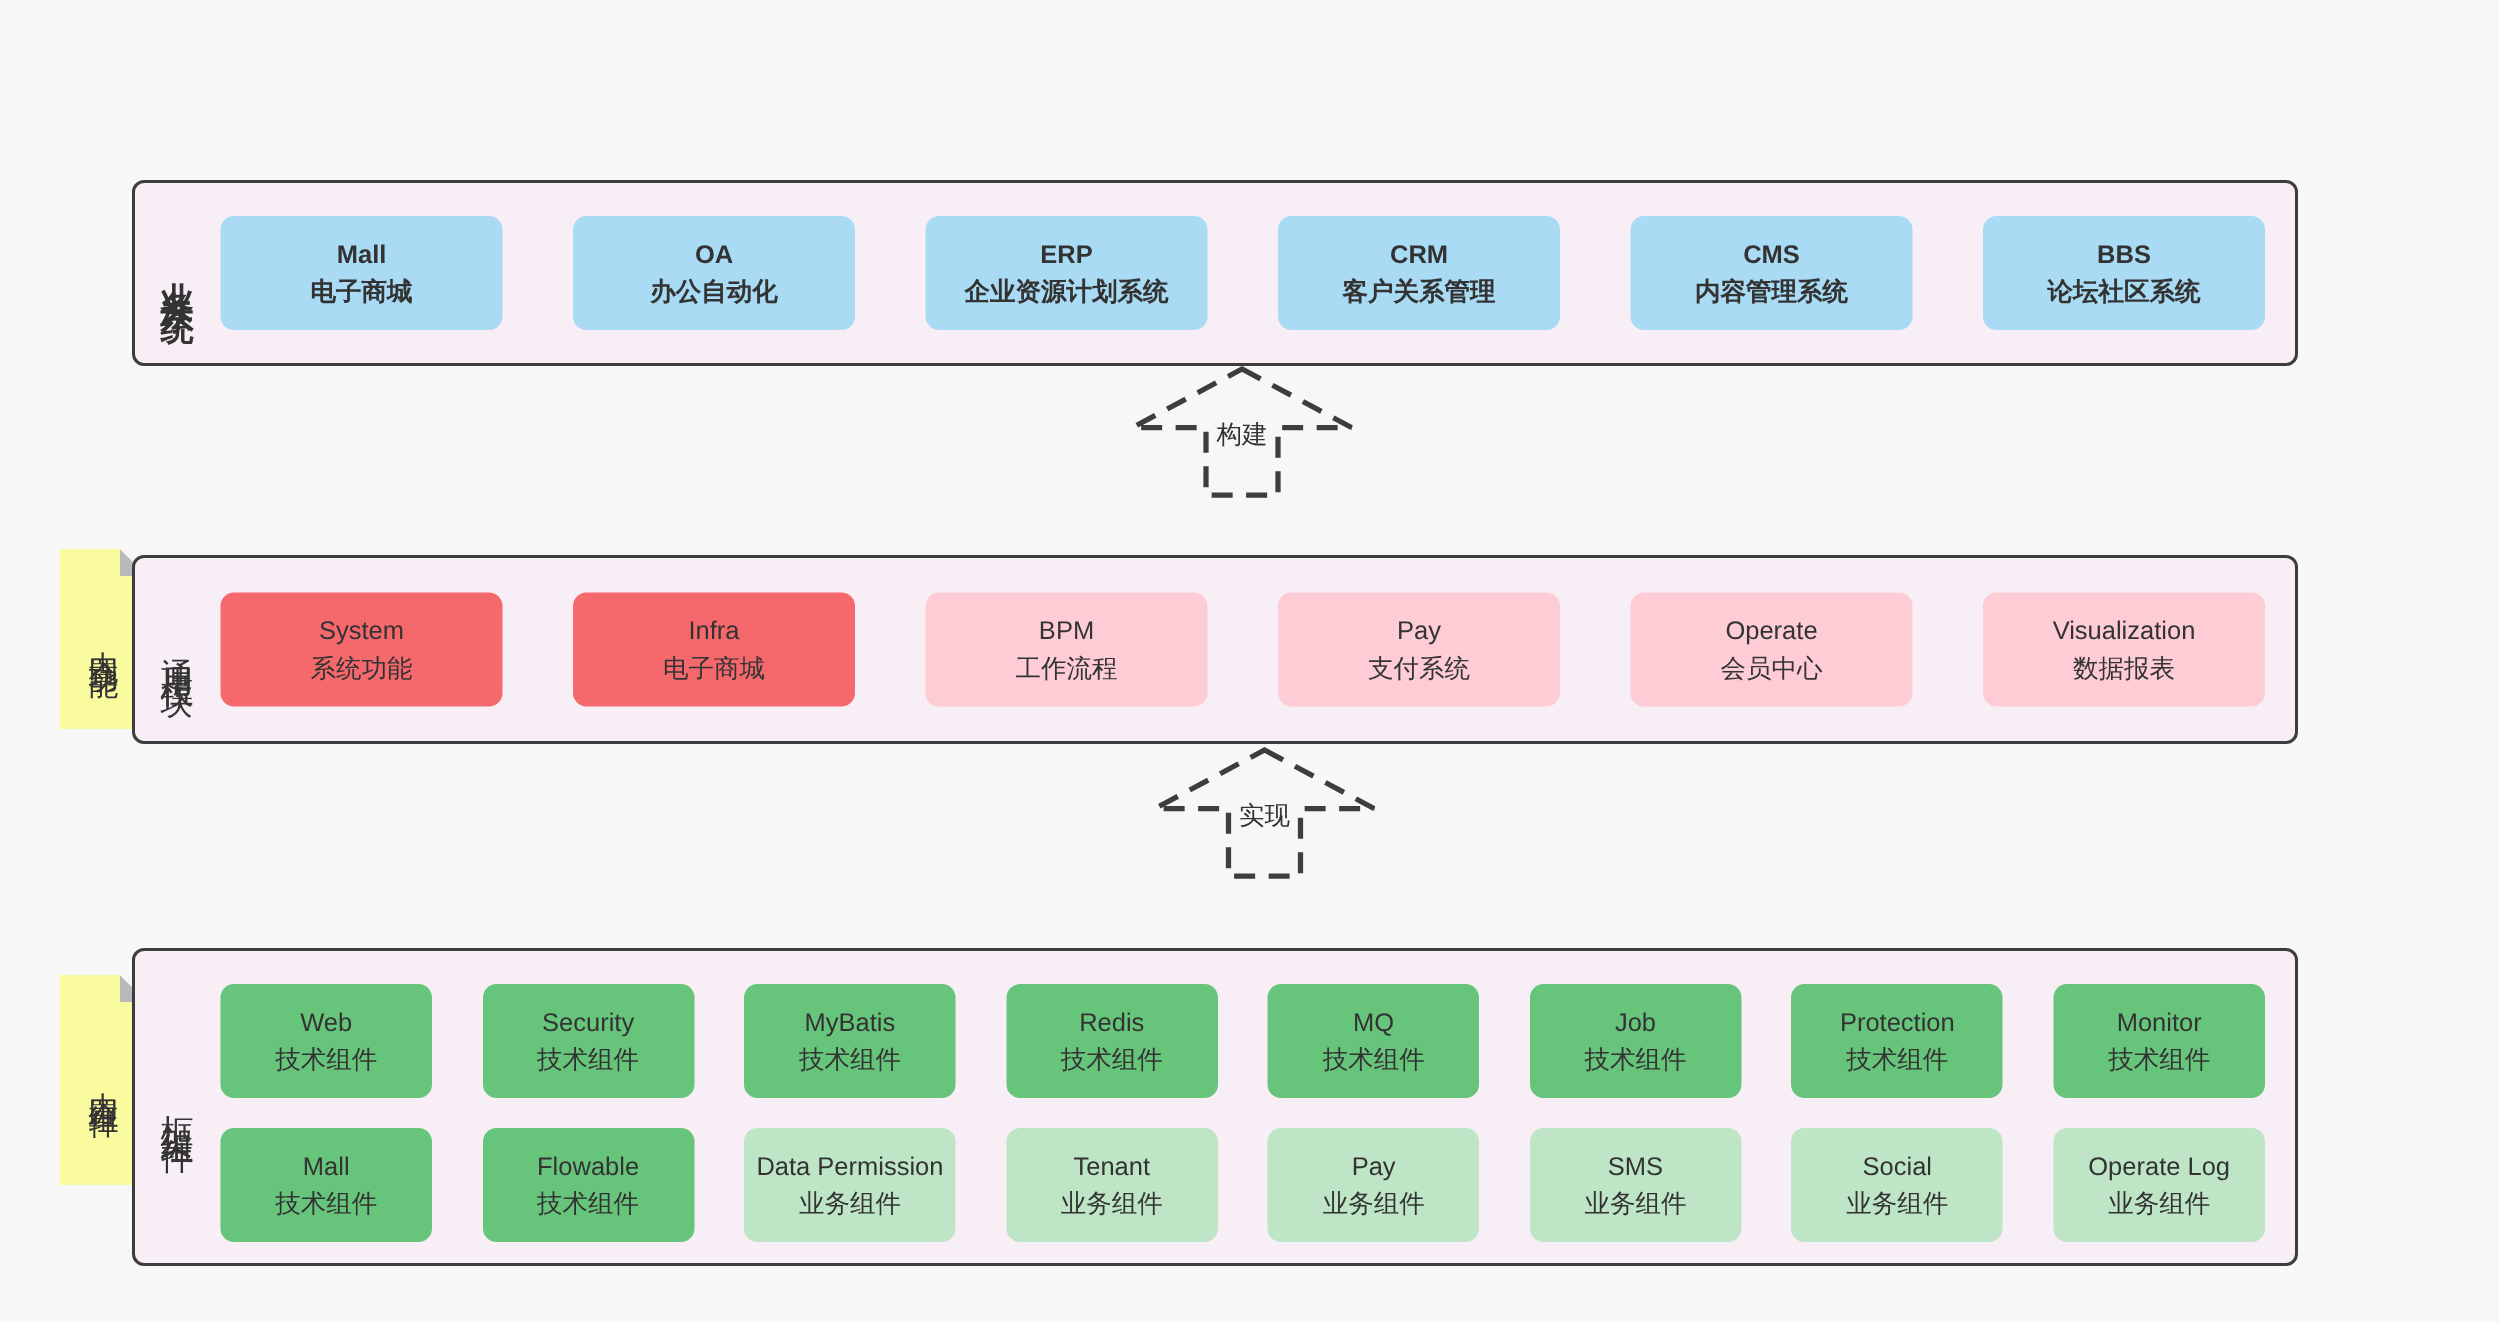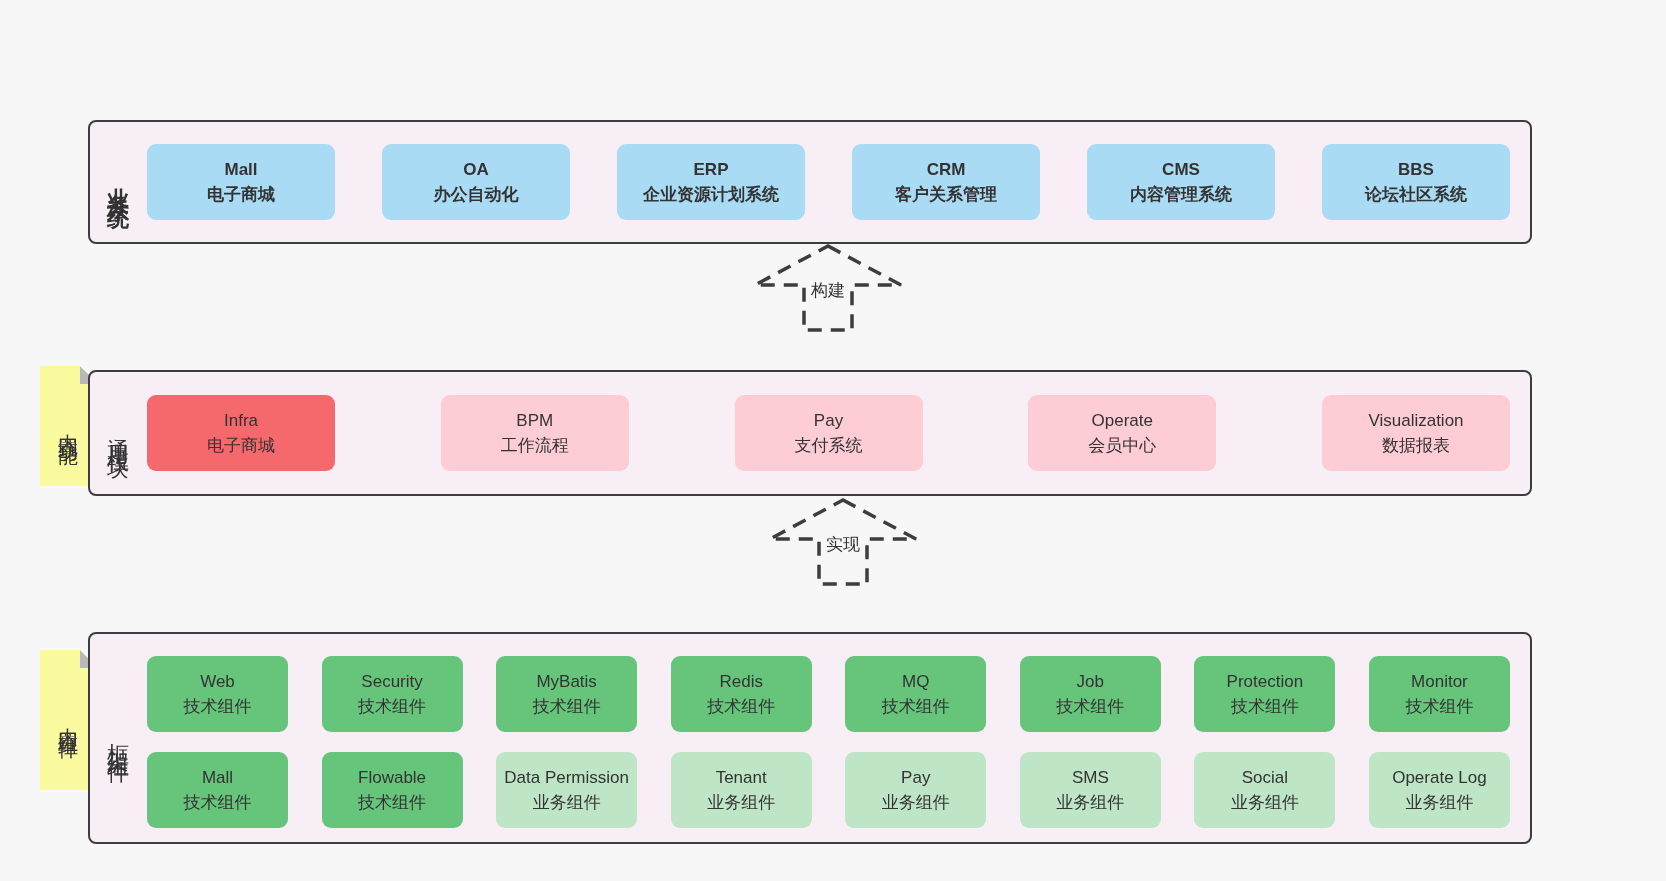--- a/index.html
+++ b/index.html
@@ -115,20 +115,24 @@
     <svg viewBox="0 0 150 88">
       <polygon points="75,2 148,41 99,41 99,86 51,86 51,41 2,41"></polygon>
     </svg>
     <span class="arrow-label">构建</span>
   </div>
 
   <section class="band band-2">
     <div class="band-label">通用模块</div>
     <div class="row">
       <div class="box red">
+        <div>System</div>
+        <div>系统功能</div>
+      </div>
+      <div class="box red">
         <div>Infra</div>
         <div>电子商城</div>
       </div>
       <div class="box pink">
         <div>BPM</div>
         <div>工作流程</div>
       </div>
       <div class="box pink">
         <div>Pay</div>
         <div>支付系统</div>

